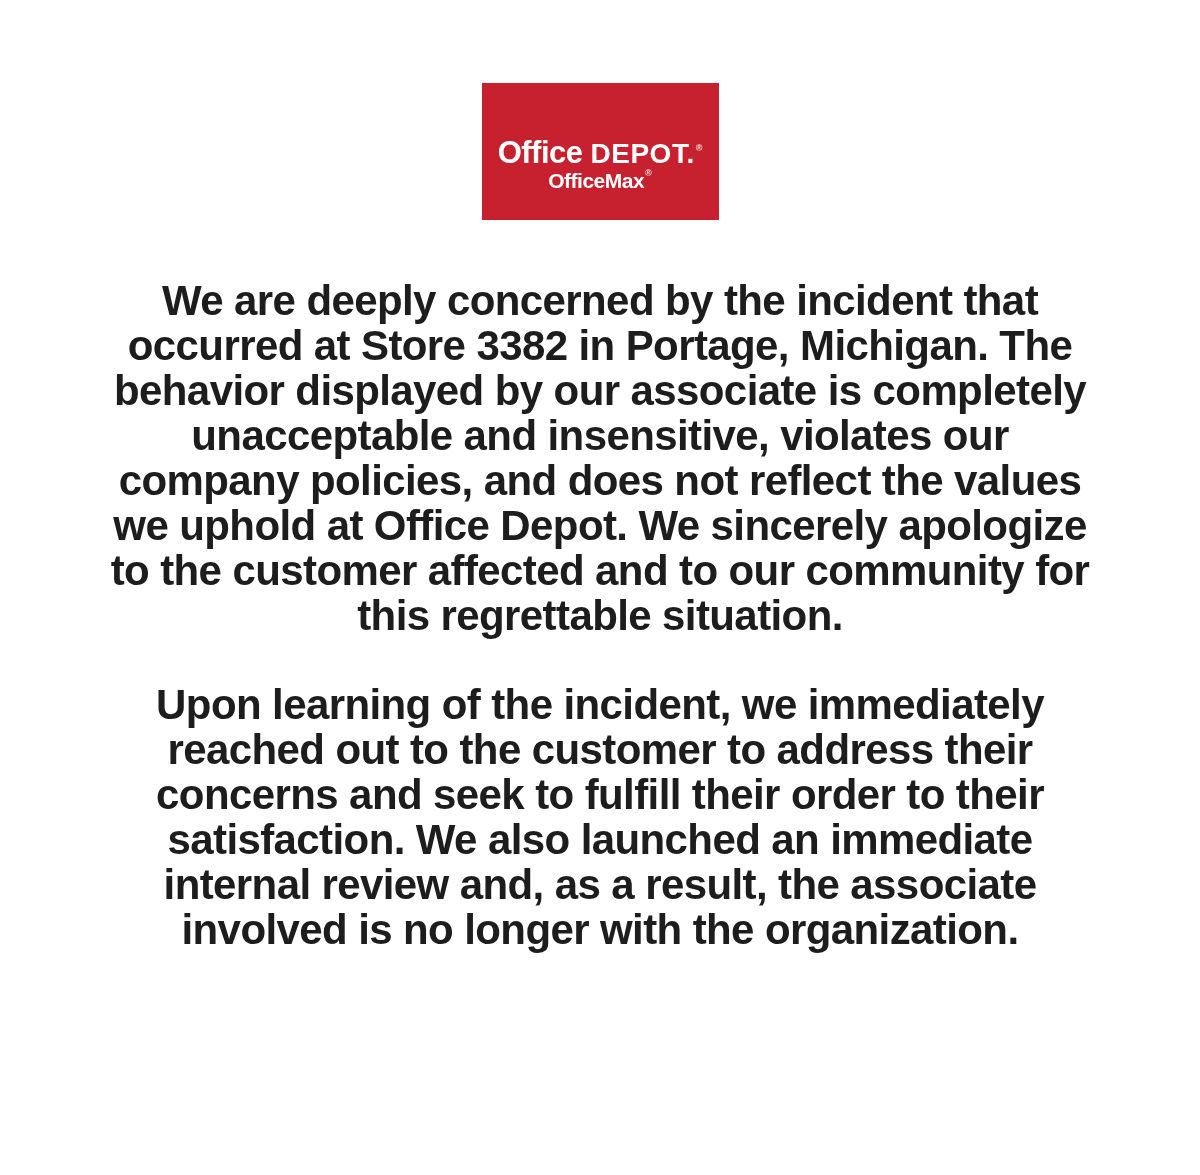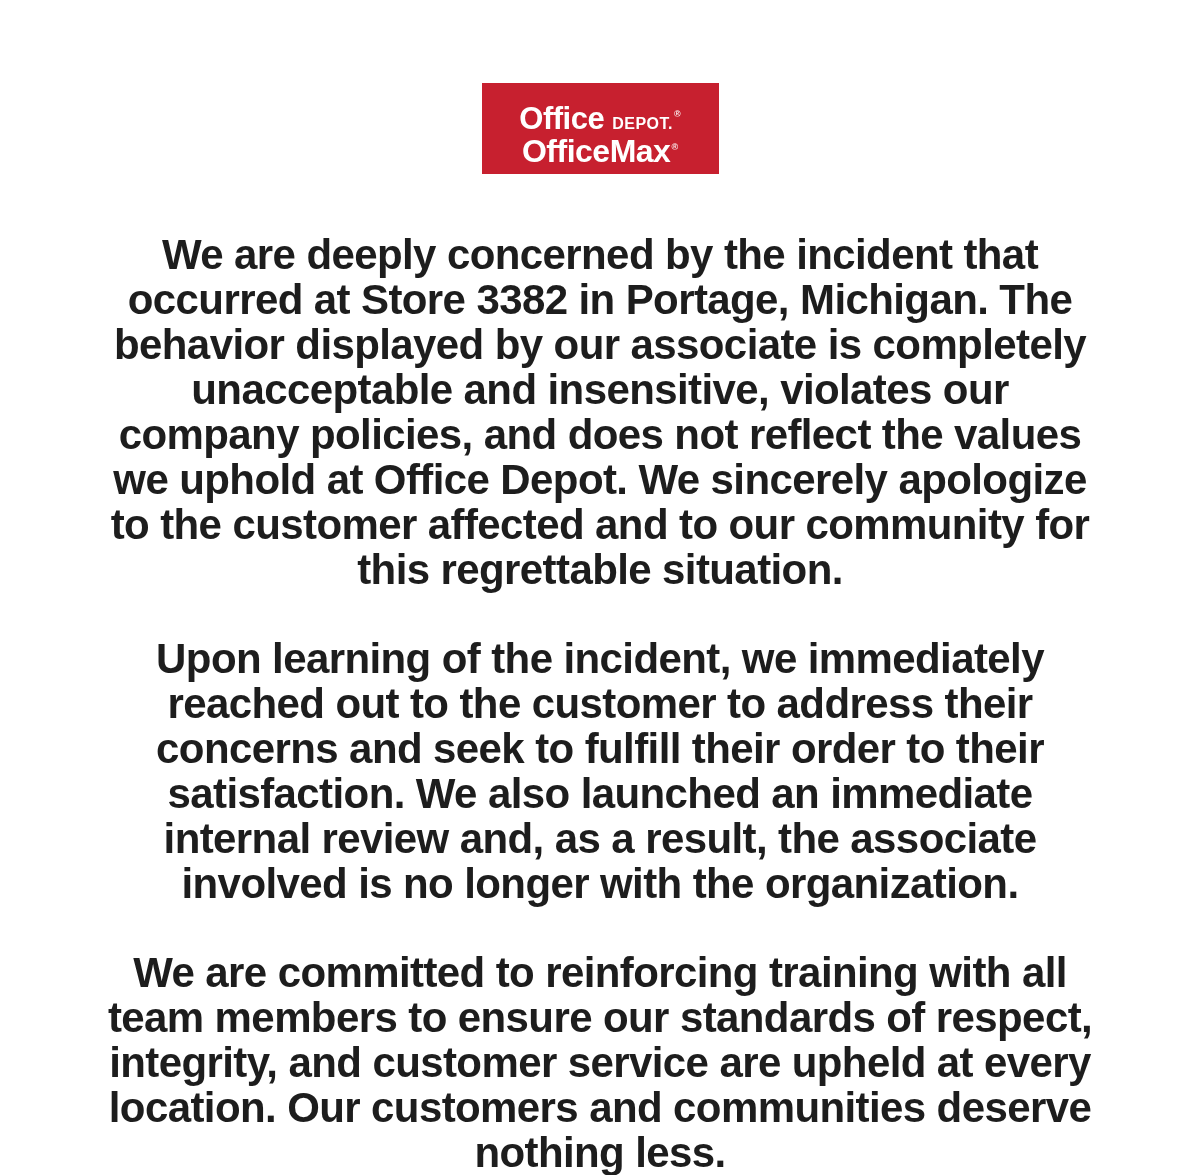--- a/index.html
+++ b/index.html
@@ -42,27 +42,27 @@
     justify-content: center;
     font-weight: 700;
     line-height: 1.05;
     white-space: nowrap;
   }
   .logo-office {
     font-size: 31px;
     letter-spacing: -0.5px;
   }
   .logo-depot {
-    font-size: 16px;
+    font-size: 28px;
     letter-spacing: 0.5px;
     margin-left: 8px;
     margin-top: 28px;
   }
   .logo-officemax {
-    font-size: 32px;
+    font-size: 21px;
     letter-spacing: -0.5px;
   }
   .logo-mark {
     font-size: 9px;
     vertical-align: super;
     position: relative;
     top: -12px;
     margin-left: 1px;
     opacity: 0.9;
   }
@@ -97,16 +97,15 @@
     </div>
     <div class="logo-line">
       <span class="logo-officemax">OfficeMax</span>
       <span class="logo-mark">®</span>
     </div>
   </div>
 
   <div class="statement">
     <p>We are deeply concerned by the incident that occurred at Store 3382 in Portage, Michigan. The behavior displayed by our associate is completely unacceptable and insensitive, violates our company policies, and does not reflect the values we uphold at Office Depot. We sincerely apologize to the customer affected and to our community for this regrettable situation.</p>
     <p>Upon learning of the incident, we immediately reached out to the customer to address their concerns and seek to fulfill their order to their satisfaction. We also launched an immediate internal review and, as a result, the associate involved is no longer with the organization.</p>
-    <p>We are committed to reinforcing training with all team members to ensure our standards of respect, integrity, and customer service are upheld at every location. Our customers and communities deserve nothing less.</p>
   </div>
 
 </div>
 
 </body></html>

